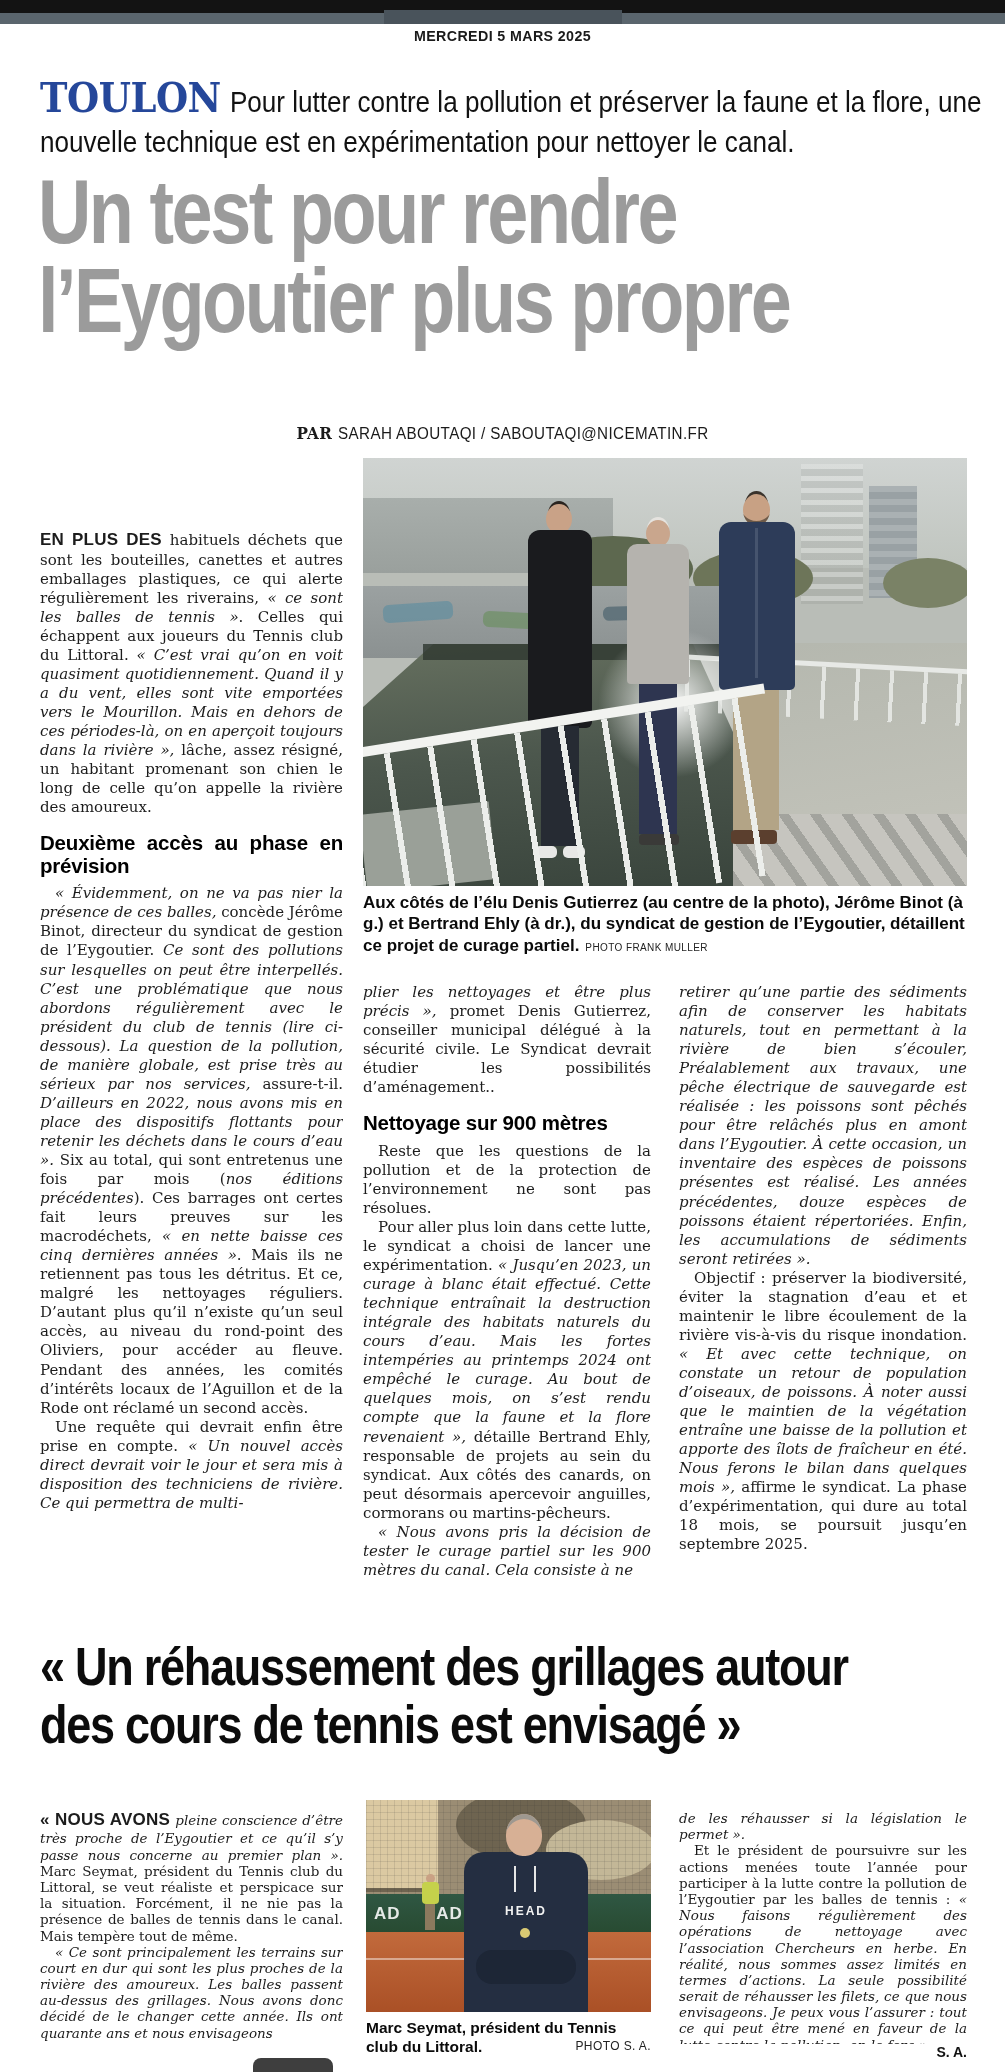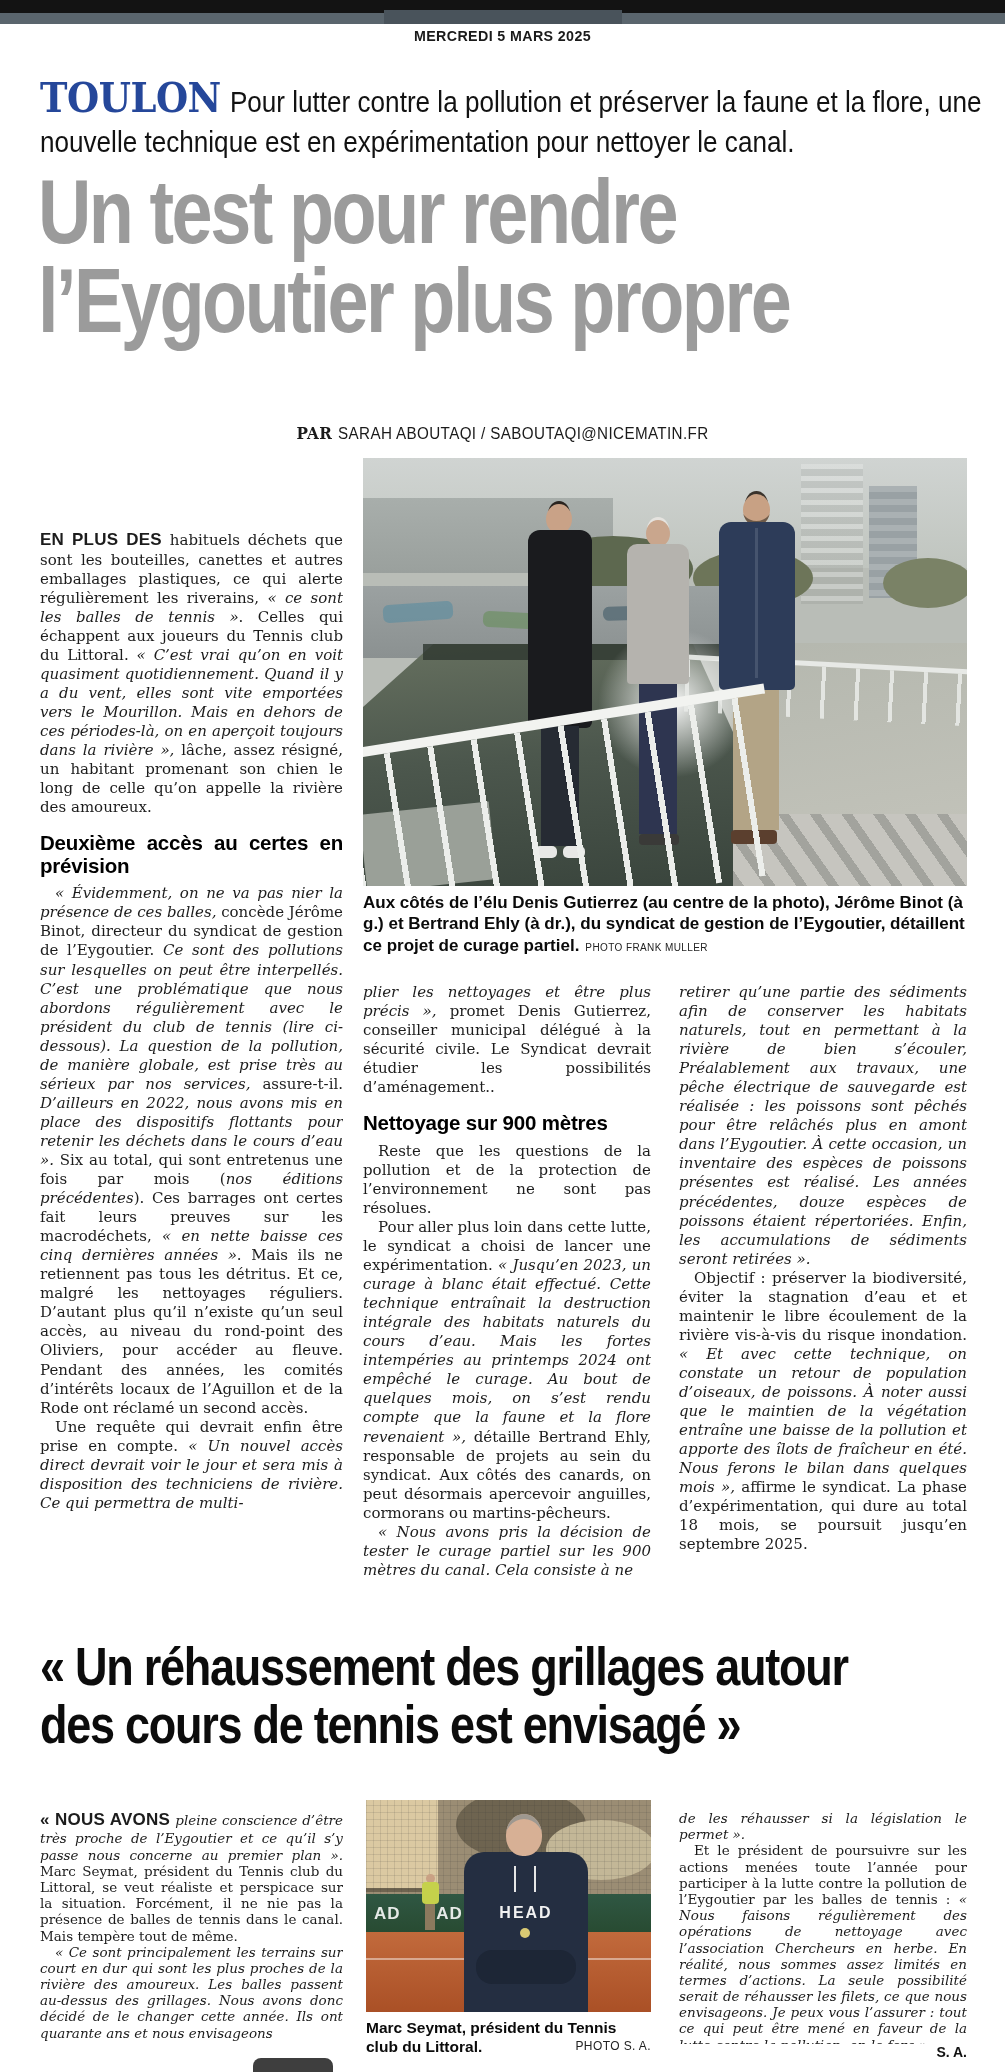--- a/index.html
+++ b/index.html
@@ -158,21 +158,21 @@
   .pb-player-head{position:absolute;left:60px;top:74px;width:9px;height:9px;background:#c9a184;border-radius:50%;}
   .pb-player-legs{position:absolute;left:59px;top:104px;width:10px;height:26px;background:#8c7a5e;}
   .pb-m-head{position:absolute;left:140px;top:14px;width:36px;height:42px;background:#d7b095;
              border-radius:50% 50% 46% 46%;box-shadow:inset 0 7px 0 -2px #9e9890;}
   .pb-m-body{position:absolute;left:98px;top:52px;width:124px;height:160px;background:#242e41;
              border-radius:20px 20px 0 0;}
   .pb-m-string{position:absolute;top:66px;width:2px;height:26px;background:#e6e6e6;}
   .pb-m-string.s1{left:148px;}
   .pb-m-string.s2{left:168px;}
   .pb-m-logo{position:absolute;left:98px;top:104px;width:124px;text-align:center;
-             font-weight:700;font-size:16px;letter-spacing:2px;color:#f2f2f2;}
+             font-weight:700;font-size:12px;letter-spacing:2px;color:#f2f2f2;}
   .pb-m-mark{position:absolute;left:154px;top:128px;width:10px;height:10px;background:#d9c973;border-radius:50%;}
   .pb-m-arms{position:absolute;left:110px;top:150px;width:100px;height:34px;background:#1d2636;border-radius:16px;}
 </style>
 </head>
 <body>
 
 <div class="page">
 
   <div class="bar-black"></div>
   <div class="bar-gray"></div>
@@ -185,21 +185,21 @@
     <span>Un test pour rendre</span>
     <span>l’Eygoutier plus propre</span>
   </h1>
 
   <div class="byline">
     <span class="par">PAR</span><span>SARAH ABOUTAQI / SABOUTAQI@NICEMATIN.FR</span>
   </div>
 
   <div class="col col-a">
       <p class="lead"><span class="leadin">EN PLUS DES </span><span>habituels déchets que sont les bouteilles, canettes et autres emballages plastiques, ce qui alerte régulièrement les riverains, </span><span class="ri">« ce sont les balles de tennis »</span><span>. Celles qui échappent aux joueurs du Tennis club du Littoral. </span><span class="ri">« C’est vrai qu’on en voit quasiment quotidiennement. Quand il y a du vent, elles sont vite emportées vers le Mourillon. Mais en dehors de ces périodes-là, on en aperçoit toujours dans la rivière »,</span><span> lâche, assez résigné, un habitant promenant son chien le long de celle qu’on appelle la rivière des amoureux.</span></p>
-      <h3><span>Deuxième accès au certes en prévision</span></h3>
+      <h3><span>Deuxième accès au phase en prévision</span></h3>
       <p><span class="ri">« Évidemment, on ne va pas nier la présence de ces balles, </span><span>concède Jérôme Binot, directeur du syndicat de gestion de l’Eygoutier. </span><span class="ri">Ce sont des pollutions sur lesquelles on peut être interpellés. C’est une problématique que nous abordons régulièrement avec le président du club de tennis (lire ci-dessous). La question de la pollution, de manière globale, est prise très au sérieux par nos services, </span><span>assure-t-il. </span><span class="ri">D’ailleurs en 2022, nous avons mis en place des dispositifs flottants pour retenir les déchets dans le cours d’eau ».</span><span> Six au total, qui sont entretenus une fois par mois (</span><span class="ri">nos éditions précédentes</span><span>). Ces barrages ont certes fait leurs preuves sur les macrodéchets, </span><span class="ri">« en nette baisse ces cinq dernières années »</span><span>. Mais ils ne retiennent pas tous les détritus. Et ce, malgré les nettoyages réguliers. D’autant plus qu’il n’existe qu’un seul accès, au niveau du rond-point des Oliviers, pour accéder au fleuve. Pendant des années, les comités d’intérêts locaux de l’Aguillon et de la Rode ont réclamé un second accès.</span></p>
       <p><span>Une requête qui devrait enfin être prise en compte. </span><span class="ri">« Un nouvel accès direct devrait voir le jour et sera mis à disposition des techniciens de rivière. Ce qui permettra de multi-</span></p>
     </div>
 
   <div class="photo-top">
     <div class="pt-sky"></div>
     <div class="pt-bldg-l"></div>
     <div class="pt-tower1"></div>
     <div class="pt-tower2"></div>
     <div class="pt-tree t1"></div>

